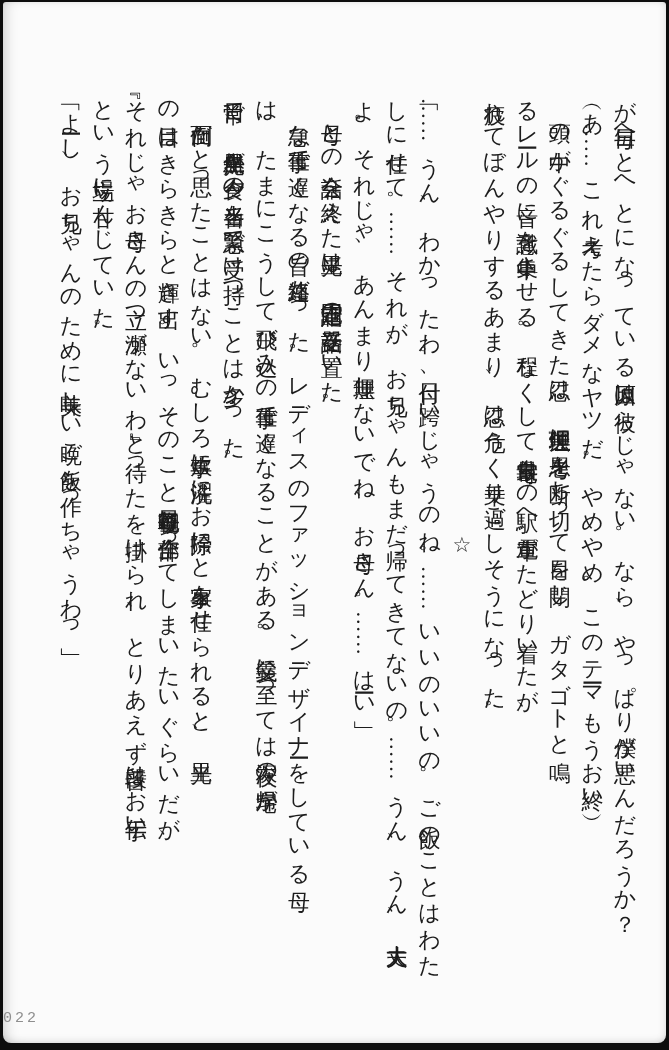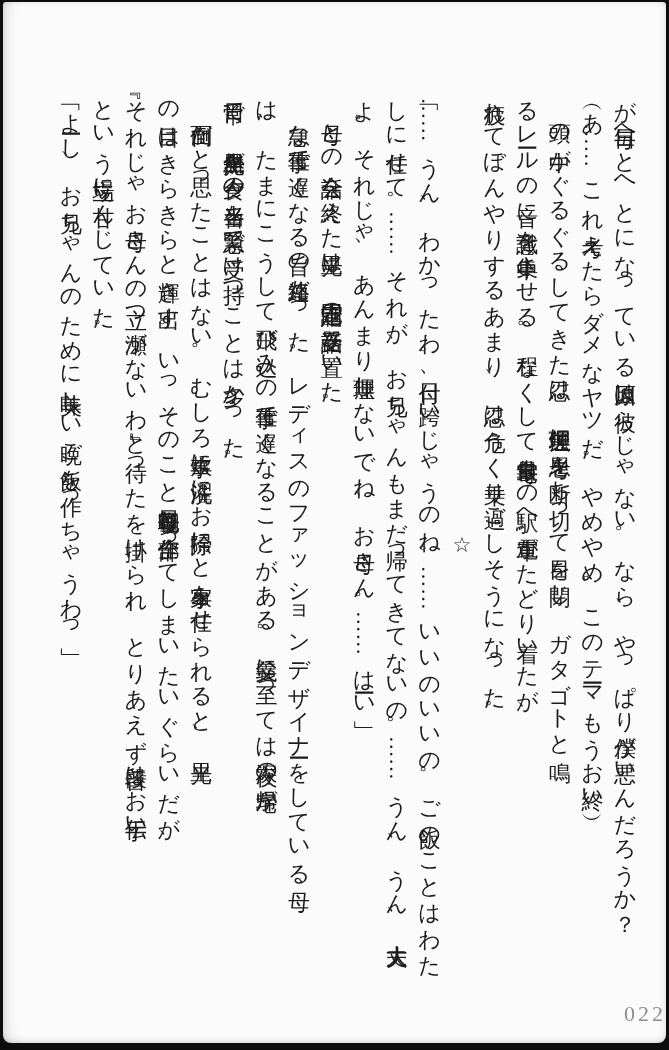--- a/index.html
+++ b/index.html
@@ -50,23 +50,23 @@
   .col.star {
     text-align: center;
     font-family: "DejaVu Sans", "Liberation Sans", sans-serif;
     font-size: 21px;
   }
   .page-number {
     position: absolute;
     bottom: 16px;
     left: 0;
     width: 100%;
-    text-align: right;
-    font-family: Liberation Serif, serif;
-    font-size: 22px;
+    text-align: left;
+    font-family: Liberation Mono, monospace;
+    font-size: 15px;
     letter-spacing: 3px;
     color: var(--pagenum-color, #8e8e8e);
   }
 </style>
 </head>
 <body>
 
 <div class="frame">
   <div class="page">
 

